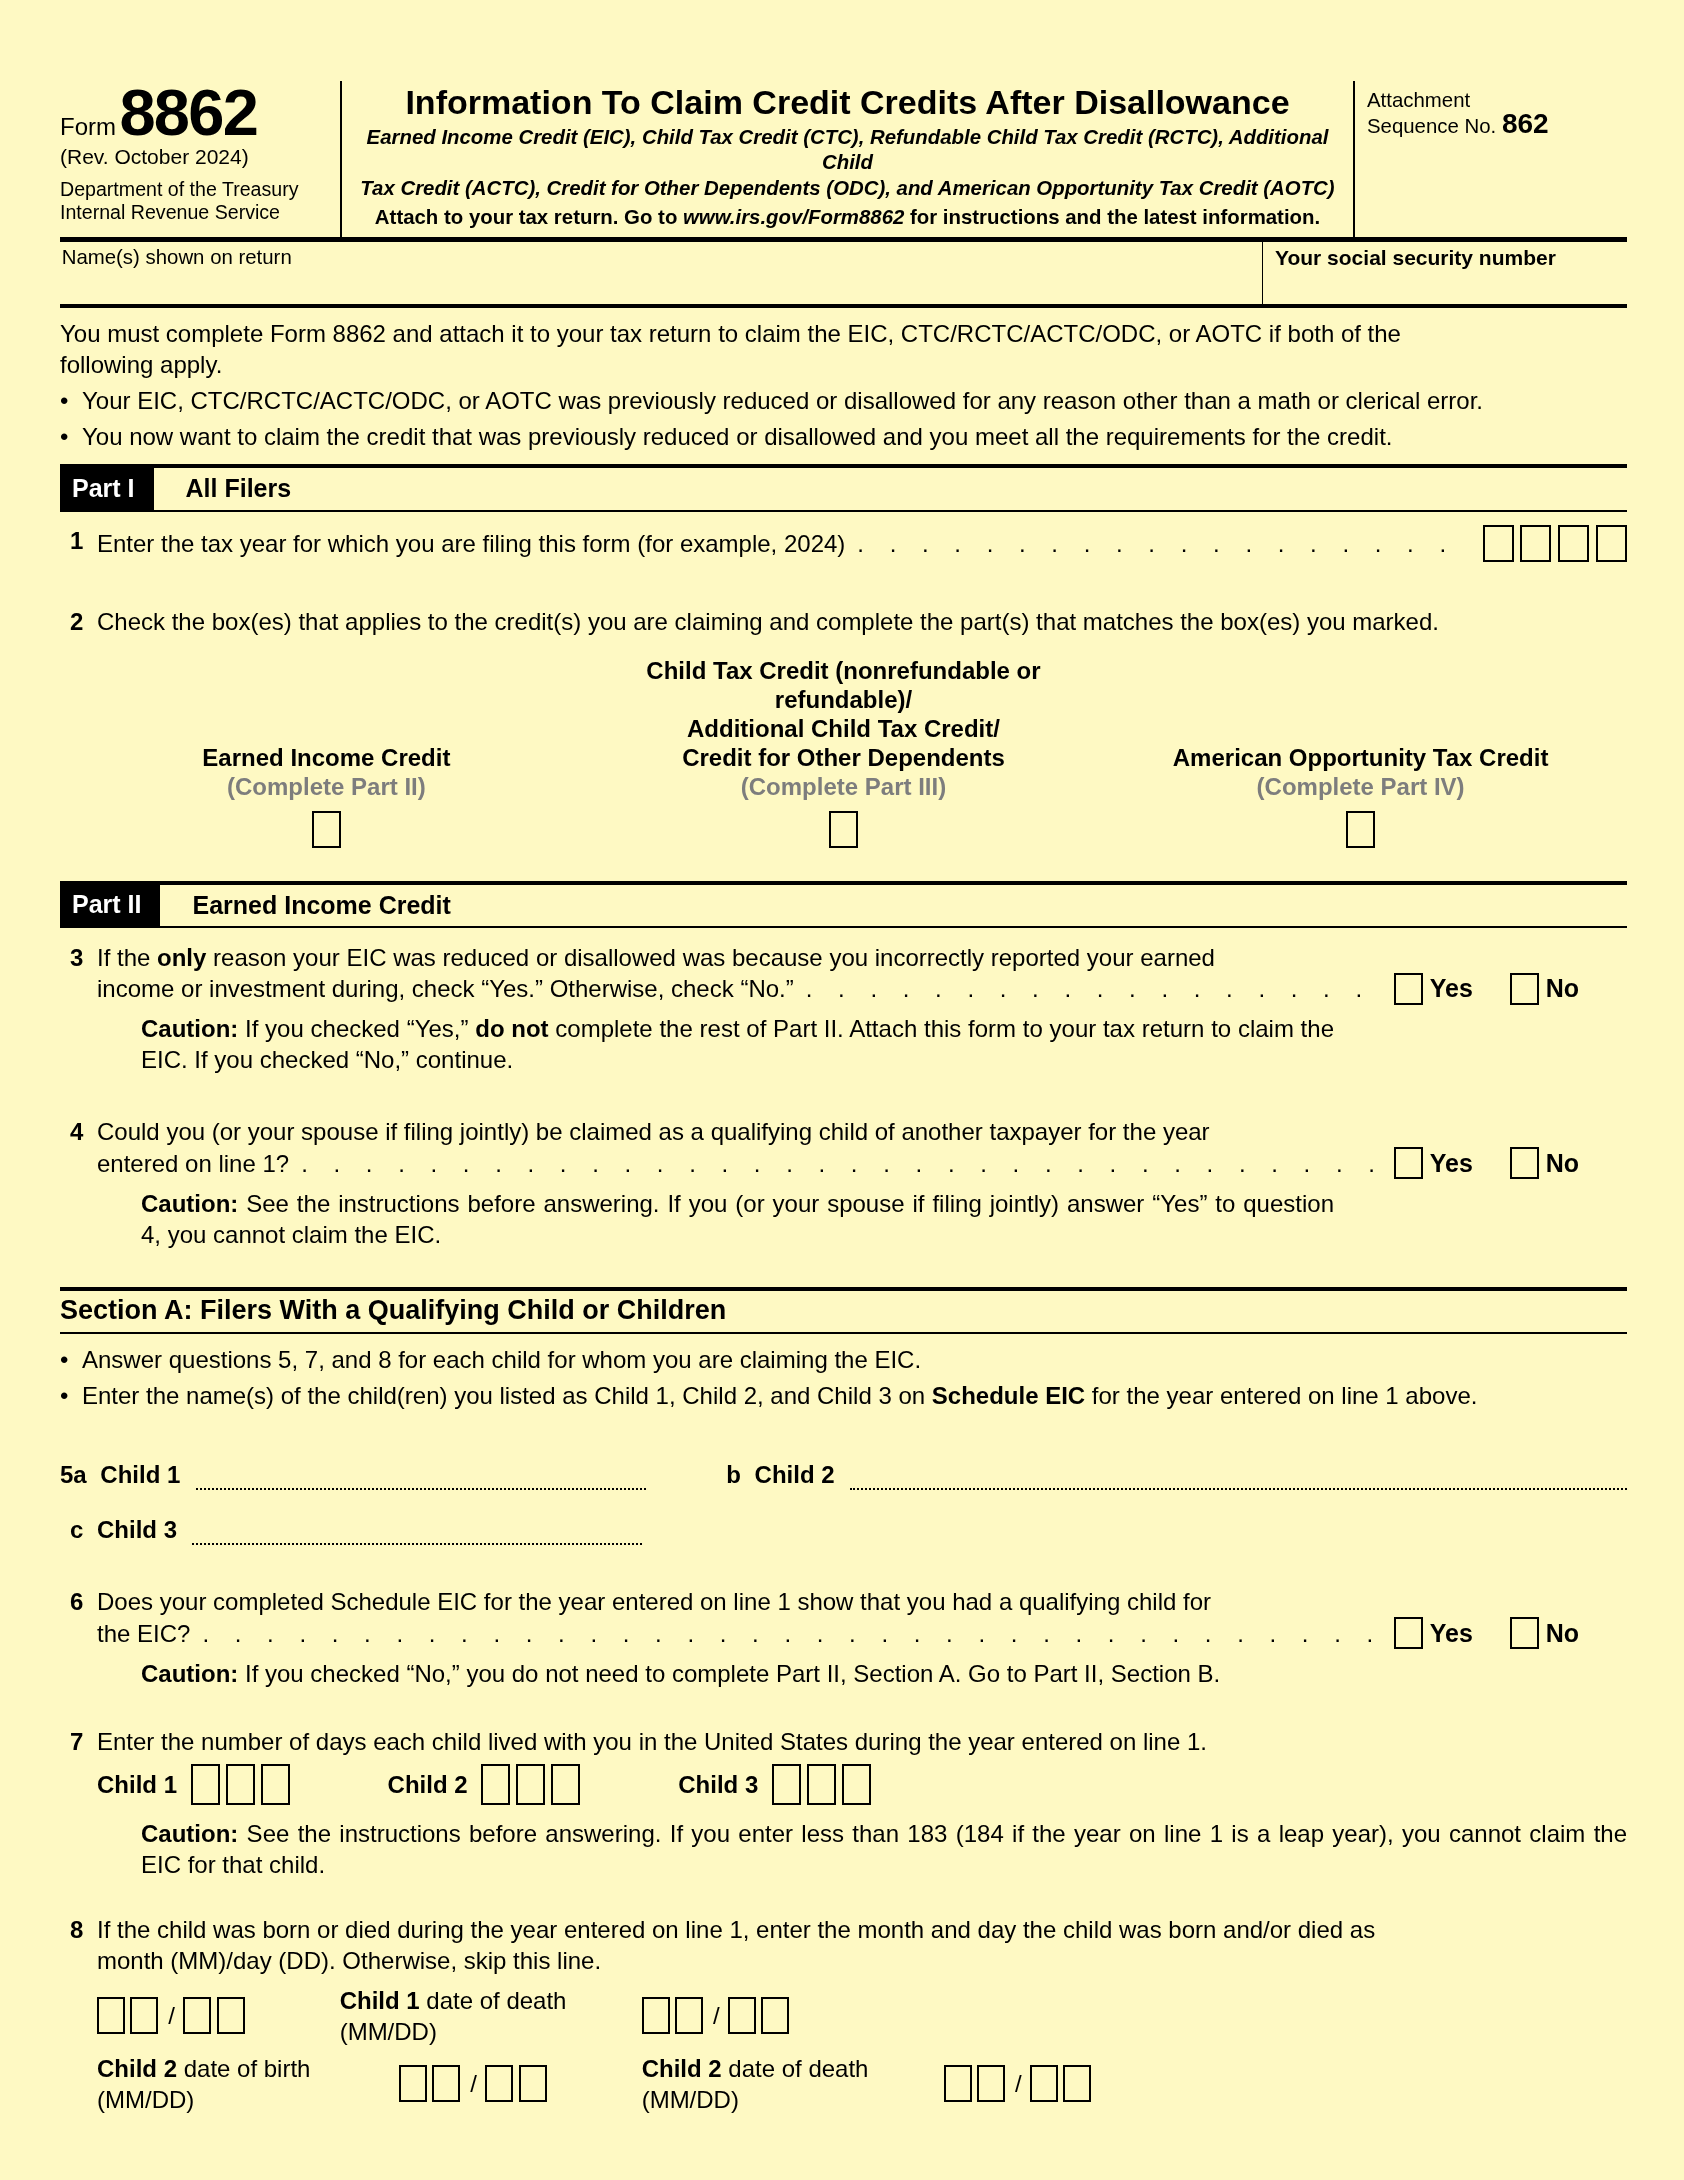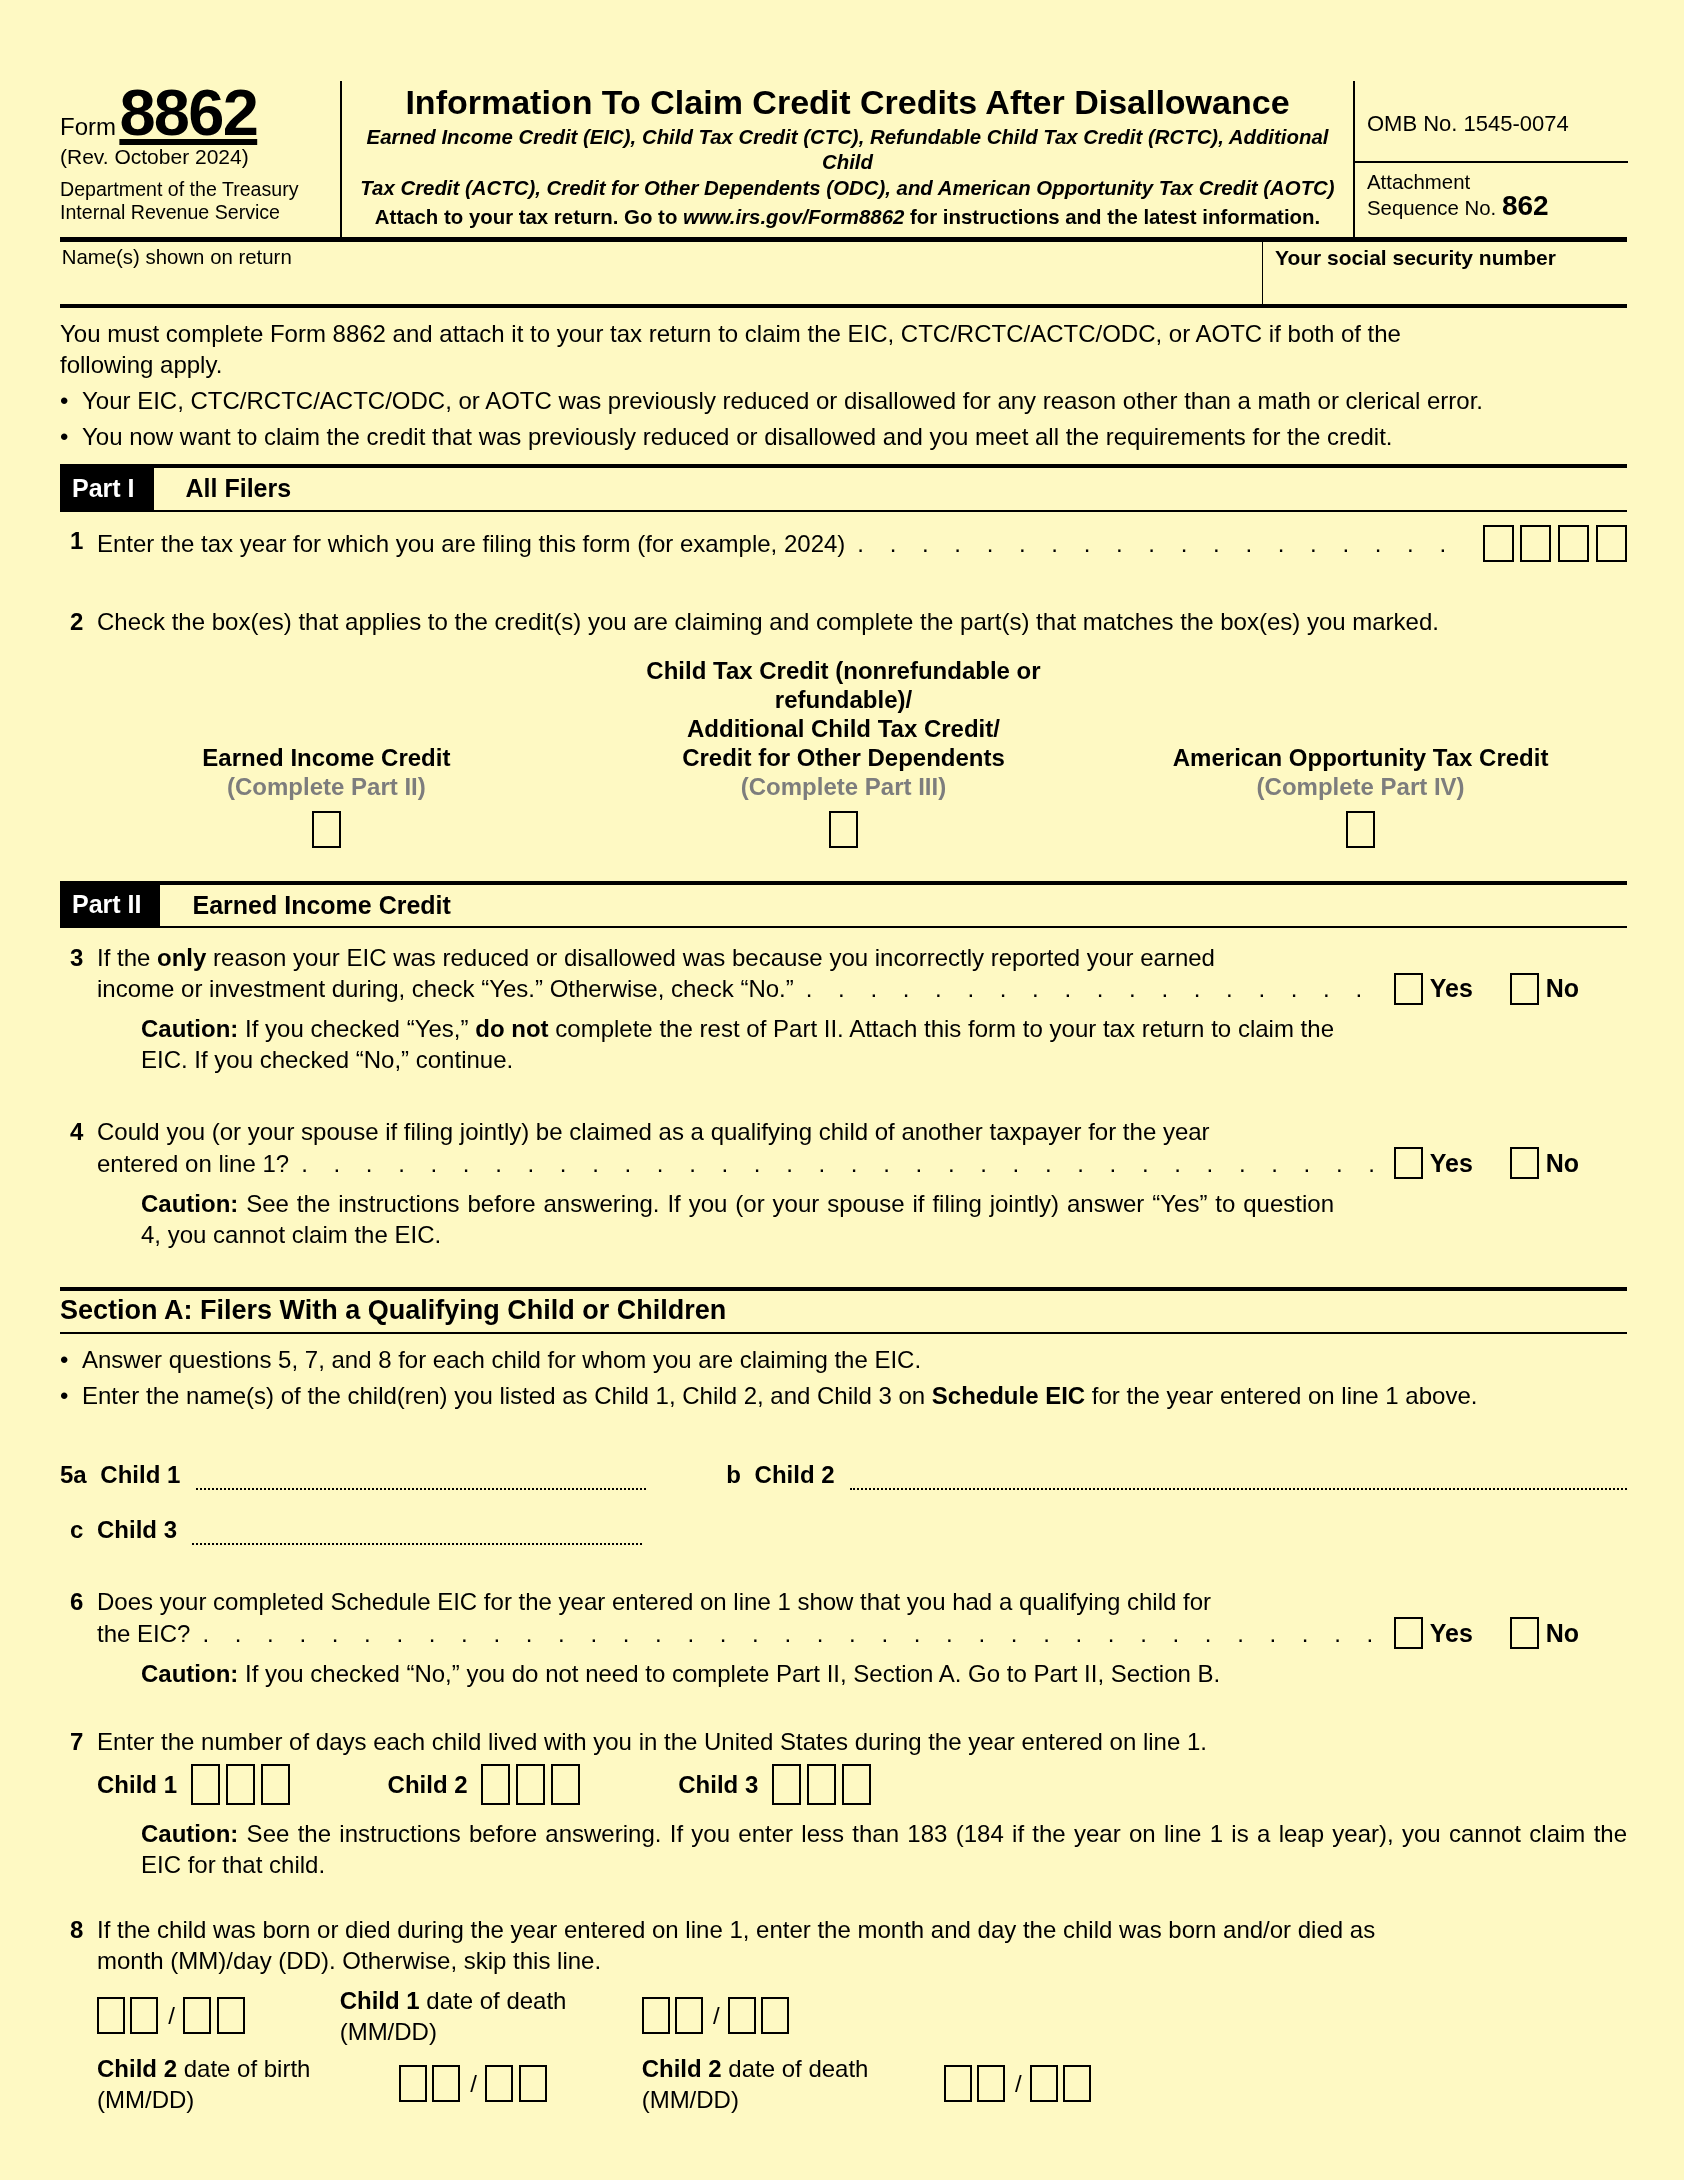--- a/index.html
+++ b/index.html
@@ -8,21 +8,21 @@
     width:1685px; height:2181px; background:#fef9c3; color:#000;
     font-family:"Liberation Sans", sans-serif; font-size:24px; line-height:31px;
     padding:81px 58px 24px 60px; margin:0 auto; position:relative;
     display:flex; flex-direction:column;
   }
   
   .header { display:grid; grid-template-columns:282px 1013px 273px; border-bottom:5.1px solid #000; }
   .h-left { padding:5.1px 8.5px 5.1px 0; border-right:2.6px solid #000; }
   .form-line { display:flex; align-items:flex-end; }
   .form-word { font-size:24px; line-height:25.6px; }
-  .form-number-big { font-size:65px; font-weight:bold; line-height:53px; letter-spacing:-1.7px; margin-left:3.4px;text-decoration:underline; }
+  .form-number-big { font-size:65px; font-weight:bold; line-height:53px; letter-spacing:-1.7px; margin-left:3.4px; }
   .revision { font-size:21px; line-height:25.6px; margin-top:5.1px; }
   .dept { font-size:19.6px; line-height:23px; margin-top:8.5px; }
   .h-center { border-right:2.6px solid #000; text-align:center; padding:3.4px 12px 6.8px; }
   .main-title { font-size:34px; line-height:37px; font-weight:bold; }
   .subtitle { font-size:20.4px; line-height:25.6px; font-weight:bold; font-style:italic; margin-top:3.4px; }
   .attach-line { font-size:20.4px; line-height:25.6px; font-weight:bold; margin-top:3px; }
   .attach-url { font-style:italic; }
   .h-right { display:flex; flex-direction:column; font-size:22px; }
   .omb-cell { padding:12px 3.4px 6.8px 12px; flex:0 0 82px; border-bottom:2.6px solid #000; display:flex; align-items:center; }
   .attach-cell { padding:6.8px 3.4px 3.4px 12px; font-size:20.4px; line-height:24px; }
@@ -109,21 +109,20 @@
     </div>
     <div class="h-center">
       <div class="main-title">Information To Claim Credit Credits After Disallowance</div>
       <div class="subtitle">
         <div>Earned Income Credit (EIC), Child Tax Credit (CTC), Refundable Child Tax Credit (RCTC), Additional Child</div>
         <div>Tax Credit (ACTC), Credit for Other Dependents (ODC), and American Opportunity Tax Credit (AOTC)</div>
       </div>
       <div class="attach-line"><span>Attach to your tax return. Go to </span><span class="attach-url">www.irs.gov/Form8862</span><span> for instructions and the latest information.</span></div>
     </div>
     <div class="h-right">
-      <div class="omb-cell">OMB No. 1545-0074</div>
       <div class="attach-cell">
         <div>Attachment</div>
         <div class="seq-line"><span>Sequence No. </span><span class="seq-num">862</span></div>
       </div>
     </div>
   </div>
 
   <div class="name-row">
     <div class="name-cell">
       <span>Name(s) shown on return</span>

